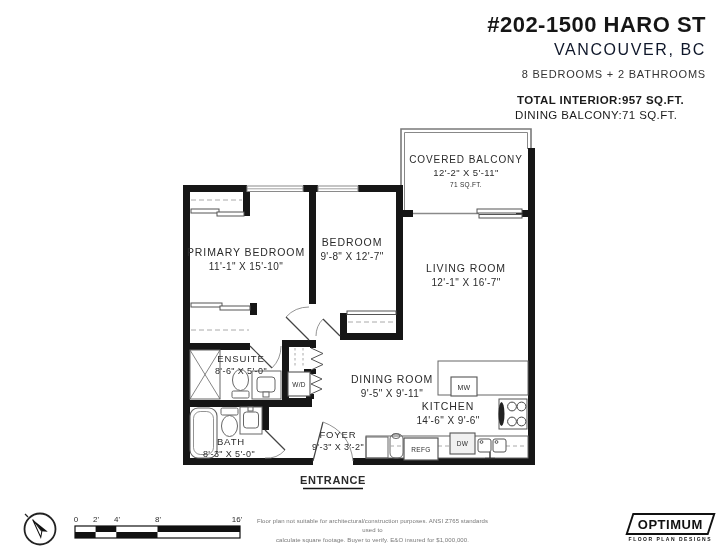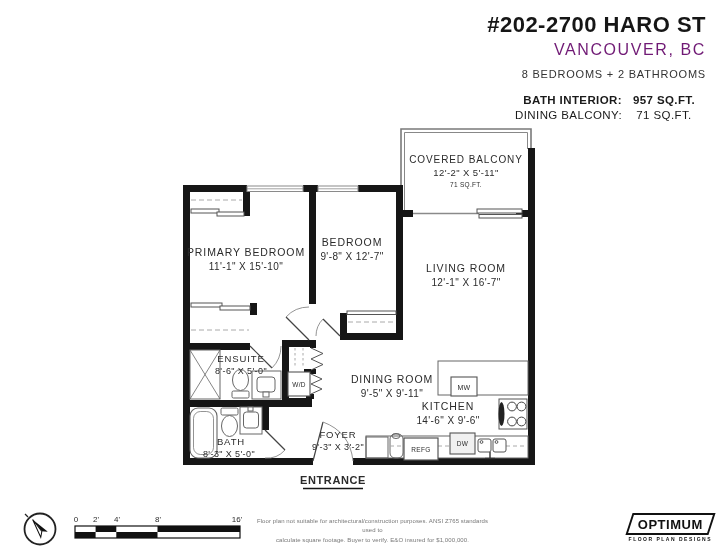--- a/index.html
+++ b/index.html
@@ -2,25 +2,25 @@
 <html><head>
 <meta charset="utf-8">
 <style>
   html,body{margin:0;padding:0;}
   body{width:720px;height:556px;background:#fff;position:relative;overflow:hidden;
        font-family:"Liberation Sans",sans-serif;color:#1a1a1a;}
   svg text{font-family:"Liberation Sans",sans-serif;fill:#2b2b2b;}
   .plan-svg{position:absolute;left:0;top:0;}
   .header{position:absolute;top:12px;right:14px;text-align:right;}
   .addr{font-size:22px;font-weight:700;letter-spacing:.5px;color:#161616;}
-  .city{font-size:16px;letter-spacing:1.6px;margin-top:3px;color:#701a75;}
+  .city{font-size:16px;letter-spacing:1.6px;margin-top:3px;color:#0f172a;}
   .beds{font-size:11px;letter-spacing:.8px;margin-top:9px;color:#333;}
   .stats{margin-top:14px;font-size:11.5px;}
   .srow{display:flex;justify-content:flex-end;margin-top:3px;letter-spacing:.4px;}
-  .srow .sval{width:84px;text-align:center;}
+  .srow .sval{width:84px;text-align:left;}
   .srow.bold{font-weight:700;}
   .disclaimer{position:absolute;left:250px;top:517px;width:245px;text-align:center;
               font-size:6px;line-height:1.55;color:#777;letter-spacing:.1px;}
   .logo{position:absolute;right:8px;top:513px;text-align:center;}
   .logo-box{border:2.5px solid #111;transform:skewX(-18deg);padding:0 7px;display:inline-block;}
   .logo-text{display:inline-block;transform:skewX(18deg);font-weight:700;font-size:13px;
              letter-spacing:.5px;color:#111;}
   .logo-tag{font-size:5px;letter-spacing:1.5px;color:#111;margin-top:1px;font-weight:700;}
   .rname{letter-spacing:.9px;}
   .rdim{letter-spacing:.4px;}
@@ -273,26 +273,26 @@
     <text x="237" y="522" font-size="8" text-anchor="middle">16'</text>
     <rect x="95.6" y="526" width="20.7" height="6" fill="#111"></rect>
     <rect x="157.5" y="526" width="82.5" height="6" fill="#111"></rect>
     <rect x="75" y="532" width="20.6" height="6" fill="#111"></rect>
     <rect x="116.3" y="532" width="41.2" height="6" fill="#111"></rect>
     <rect x="75" y="526" width="165" height="12" fill="none" stroke="#111" stroke-width="1.2"></rect>
   </g>
 </svg>
 
 <div class="header">
-  <div class="addr">#202-2700 HARO ST</div>
+  <div class="addr">#202-1500 HARO ST</div>
   <div class="city">VANCOUVER, BC</div>
   <div class="beds">8 BEDROOMS + 2 BATHROOMS</div>
   <div class="stats">
     <div class="srow bold">
-      <span>BATH INTERIOR:</span>
+      <span>TOTAL INTERIOR:</span>
       <span class="sval">957 SQ.FT.</span>
     </div>
     <div class="srow">
       <span>DINING BALCONY:</span>
       <span class="sval">71 SQ.FT.</span>
     </div>
   </div>
 </div>
 
 <div class="disclaimer">

